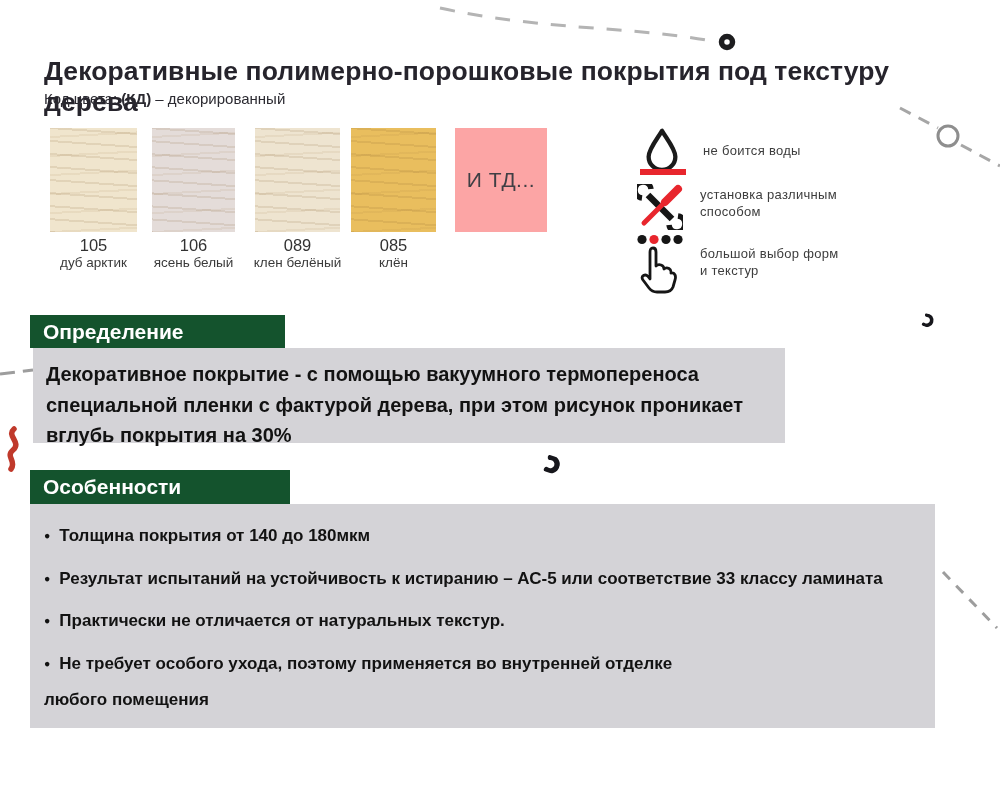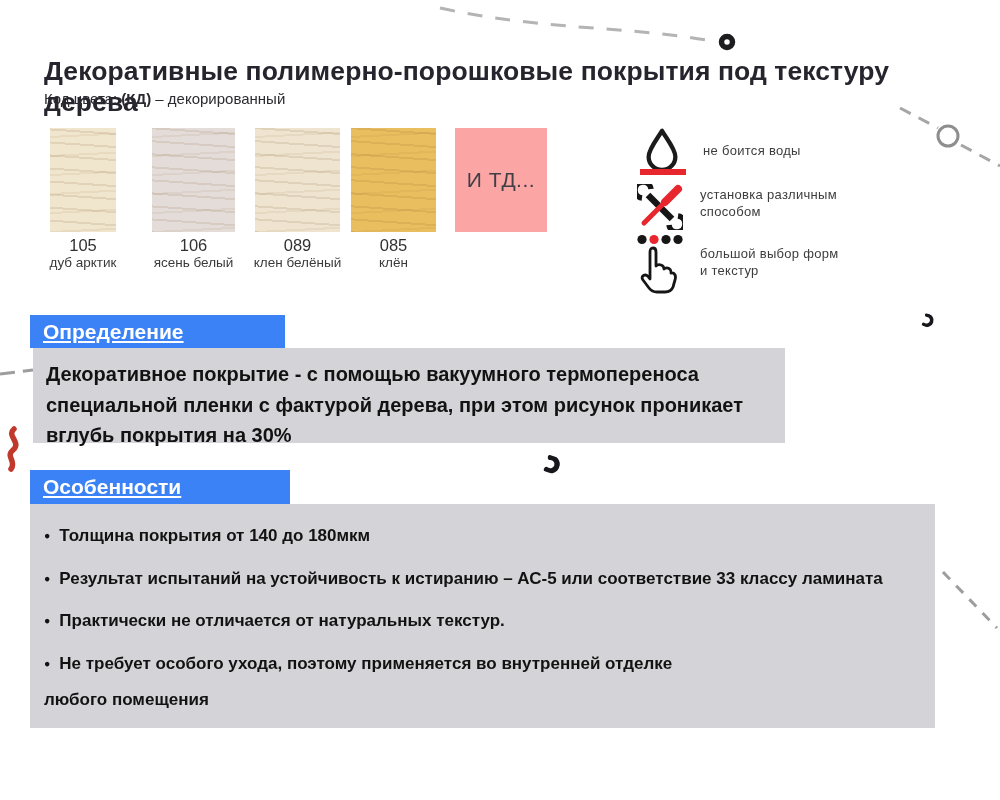--- a/index.html
+++ b/index.html
@@ -43,22 +43,22 @@
   }
   
   .feature-label{
     position:absolute;font-size:13px;color:#3d3d3d;line-height:1.3;
     white-space:pre-line;letter-spacing:.3px;
   }
   .drop-underline{position:absolute;left:640px;top:169px;width:46px;height:6px;background:#e8262d;}
   .hand-wrap{position:absolute;left:637px;top:234px;width:52px;height:60px;}
   
   .banner{
-    position:absolute;background:#3b82f6;color:#ffffff;font-weight:700;font-size:21px;
-    display:flex;align-items:center;padding-left:13px;box-sizing:border-box;text-decoration:underline;
+    position:absolute;background:#14532d;color:#ffffff;font-weight:700;font-size:21px;
+    display:flex;align-items:center;padding-left:13px;box-sizing:border-box;
   }
   .banner-def{left:30px;top:315px;width:255px;height:33px;}
   .banner-feat{left:30px;top:470px;width:260px;height:34px;}
   .panel{position:absolute;background:#d4d3d7;box-sizing:border-box;}
   .panel-def{left:33px;top:348px;width:752px;height:95px;padding:11px 30px 0 13px;}
   .panel-def p{margin:0;font-size:20px;font-weight:700;line-height:1.53;color:#121212;}
   .panel-feat{left:30px;top:504px;width:905px;height:224px;padding:14px 18px 0 14px;}
   .panel-feat ul{list-style:none;margin:0;padding:0;}
   .panel-feat li{
     font-size:17px;font-weight:700;color:#121212;line-height:2.15;
@@ -82,21 +82,21 @@
 
   <svg class="decor" style="left:878px;top:98px;width:122px;height:80px" viewBox="0 0 122 80">
     <line x1="22" y1="10" x2="60" y2="30" stroke="#a6a6a6" stroke-width="3" stroke-dasharray="12 9"></line>
     <circle cx="70" cy="38" r="10" fill="none" stroke="#8e8e8e" stroke-width="3"></circle>
     <line x1="83" y1="47" x2="122" y2="68" stroke="#a6a6a6" stroke-width="3" stroke-dasharray="12 9"></line>
   </svg>
 
   <h1 class="title">Декоративные полимерно-порошковые покрытия под текстуру дерева</h1>
   <p class="subtitle"><span>Код цвета: </span><span class="b">(КД)</span><span> – декорированный</span></p>
 
-  <div class="swatch-col" style="left:50px;width:66px">
+  <div class="swatch-col" style="left:50px;width:87px">
     <div class="swatch" style="background-color: rgb(240, 229, 205);"></div>
     <div class="sw-code">105</div>
     <div class="sw-name">дуб арктик</div>
   </div>
   <div class="swatch-col" style="left:152px;width:83px">
     <div class="swatch" style="background-color: rgb(228, 220, 217);"></div>
     <div class="sw-code">106</div>
     <div class="sw-name">ясень белый</div>
   </div>
   <div class="swatch-col" style="left:255px;width:85px">

